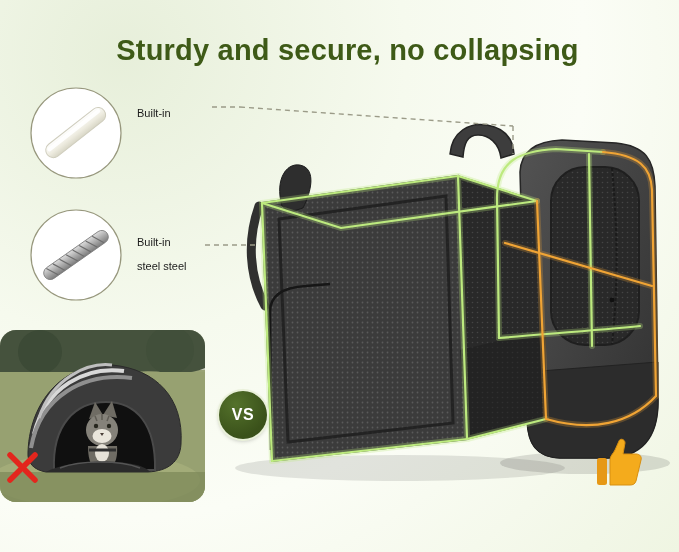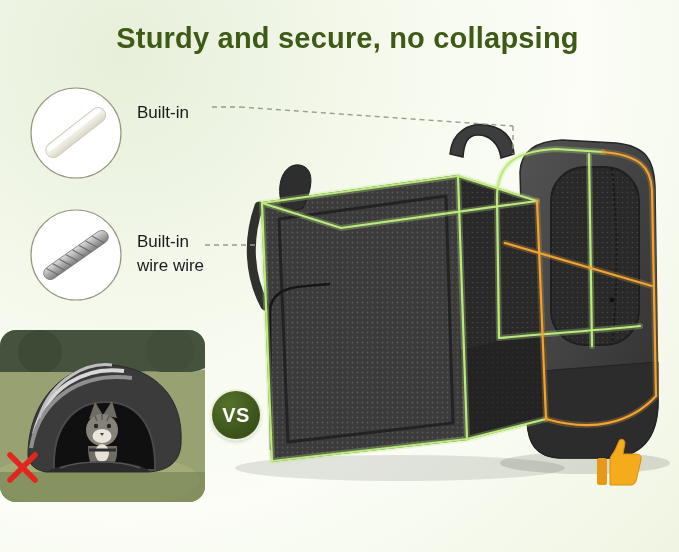--- a/index.html
+++ b/index.html
@@ -2,34 +2,34 @@
 <html><head>
 <meta charset="utf-8">
 <style>
   html,body{margin:0;padding:0;}
   .page{
     position:relative;width:679px;height:552px;overflow:hidden;
     font-family:"Liberation Sans", sans-serif;
     background: radial-gradient(circle at 18% 10%, #e7efda 0%, #f6faee 38%, #fbfdf6 62%, #eff5e2 100%);
   }
   .title{
-    position:absolute;top:22px;left:16px;right:0;margin:0;
+    position:absolute;top:22px;left:16px;right:0;margin:12px;
     text-align:center;font-size:29px;font-weight:bold;color:#3e5a17;letter-spacing:.2px;
   }
   .callout{
-    position:absolute;left:137px;font-size:17px;color:#1b1b1b;line-height:24px;
+    position:absolute;left:137px;font-size:11px;color:#1b1b1b;line-height:24px;
   }
   .callout span{display:block;}
   .callout-1{top:101px;}
   .callout-2{top:230px;}
   .vs-badge{
-    position:absolute;left:212px;top:391px;width:48px;height:48px;border-radius:50%;
+    position:absolute;left:219px;top:391px;width:48px;height:48px;border-radius:50%;
     background: radial-gradient(circle at 35% 28%, #54722b, #3a511a 70%);
     box-shadow:0 0 0 2px #eaf1da, 0 2px 4px rgba(0,0,0,.25);
-    color:#ffffff;font-weight:bold;font-size:20px;letter-spacing:.5px;
+    color:#ffffff;font-weight:bold;font-size:16px;letter-spacing:.5px;
     display:flex;align-items:center;justify-content:center;
   }
   svg.art{position:absolute;left:0;top:0;}
 </style>
 </head>
 <body>
 
 <div class="page">
 
   <svg class="art" width="679" height="552" viewBox="0 0 679 552">
@@ -201,18 +201,18 @@
   </svg>
 
   <h1 class="title">Sturdy and secure, no collapsing</h1>
 
   <div class="callout callout-1">
     <span>Built-in</span>
   </div>
 
   <div class="callout callout-2">
     <span>Built-in</span>
-    <span>wire wire</span>
+    <span>steel steel</span>
   </div>
 
   <div class="vs-badge">VS</div>
 
 </div>
 
 </body></html>

